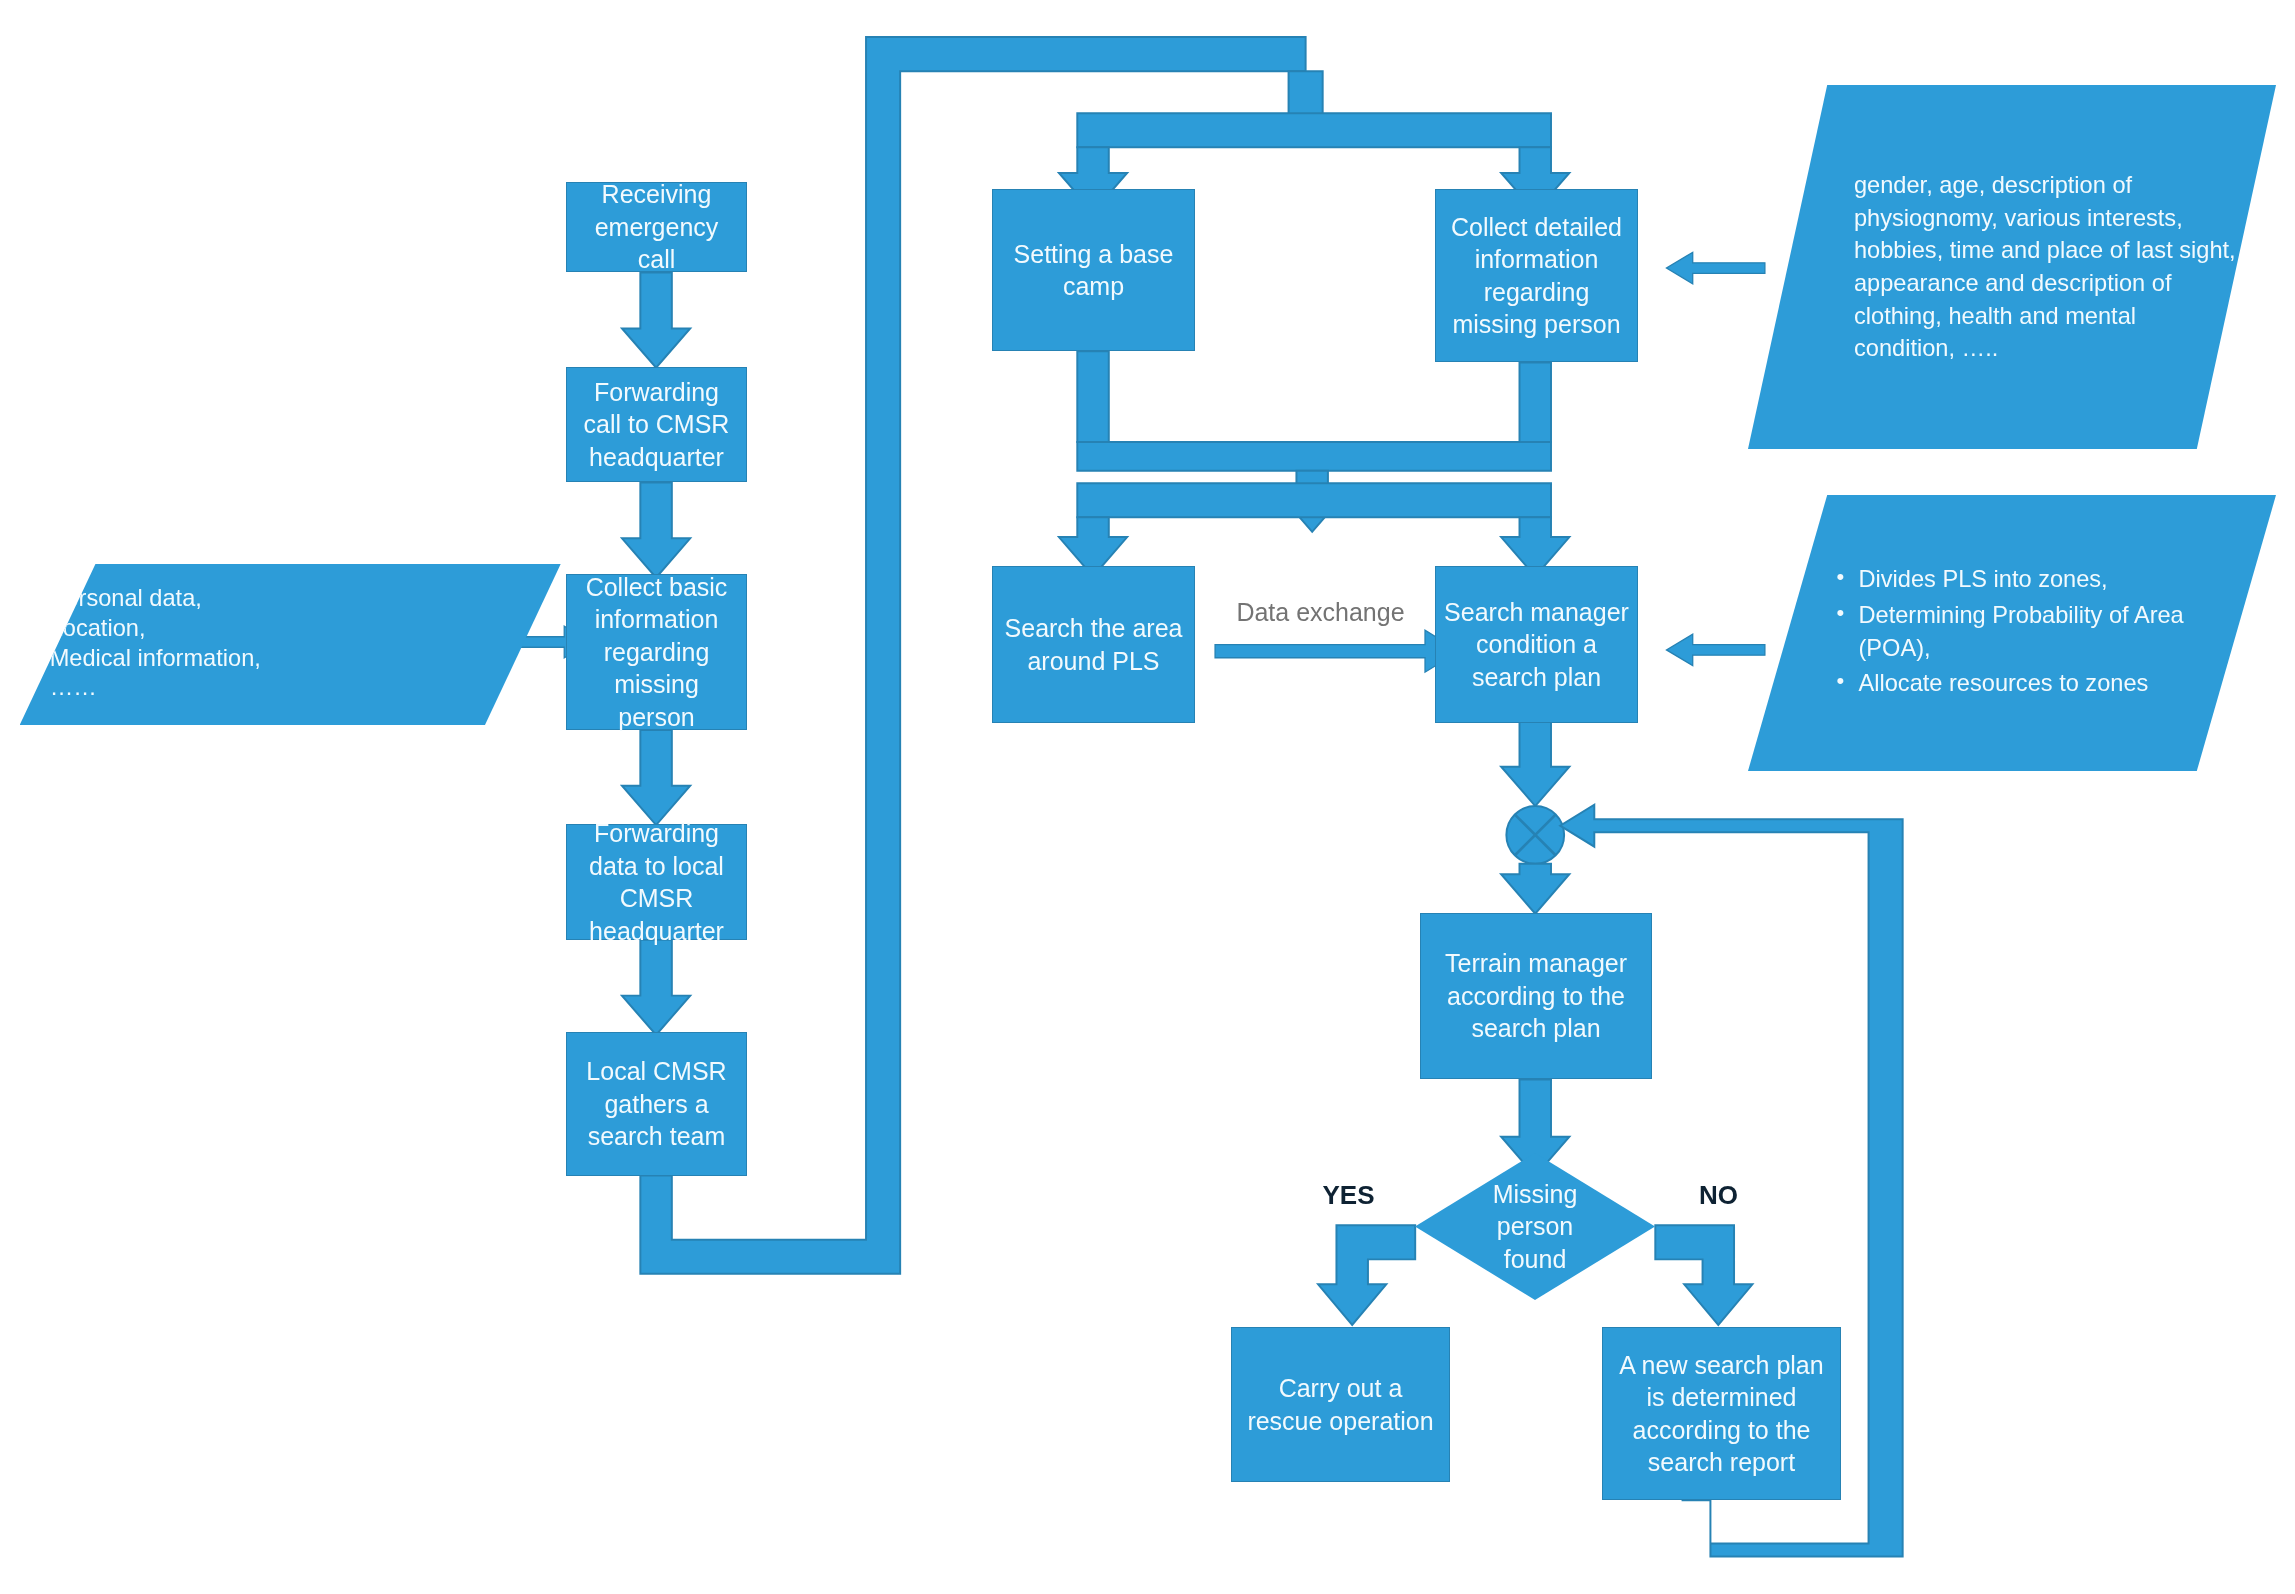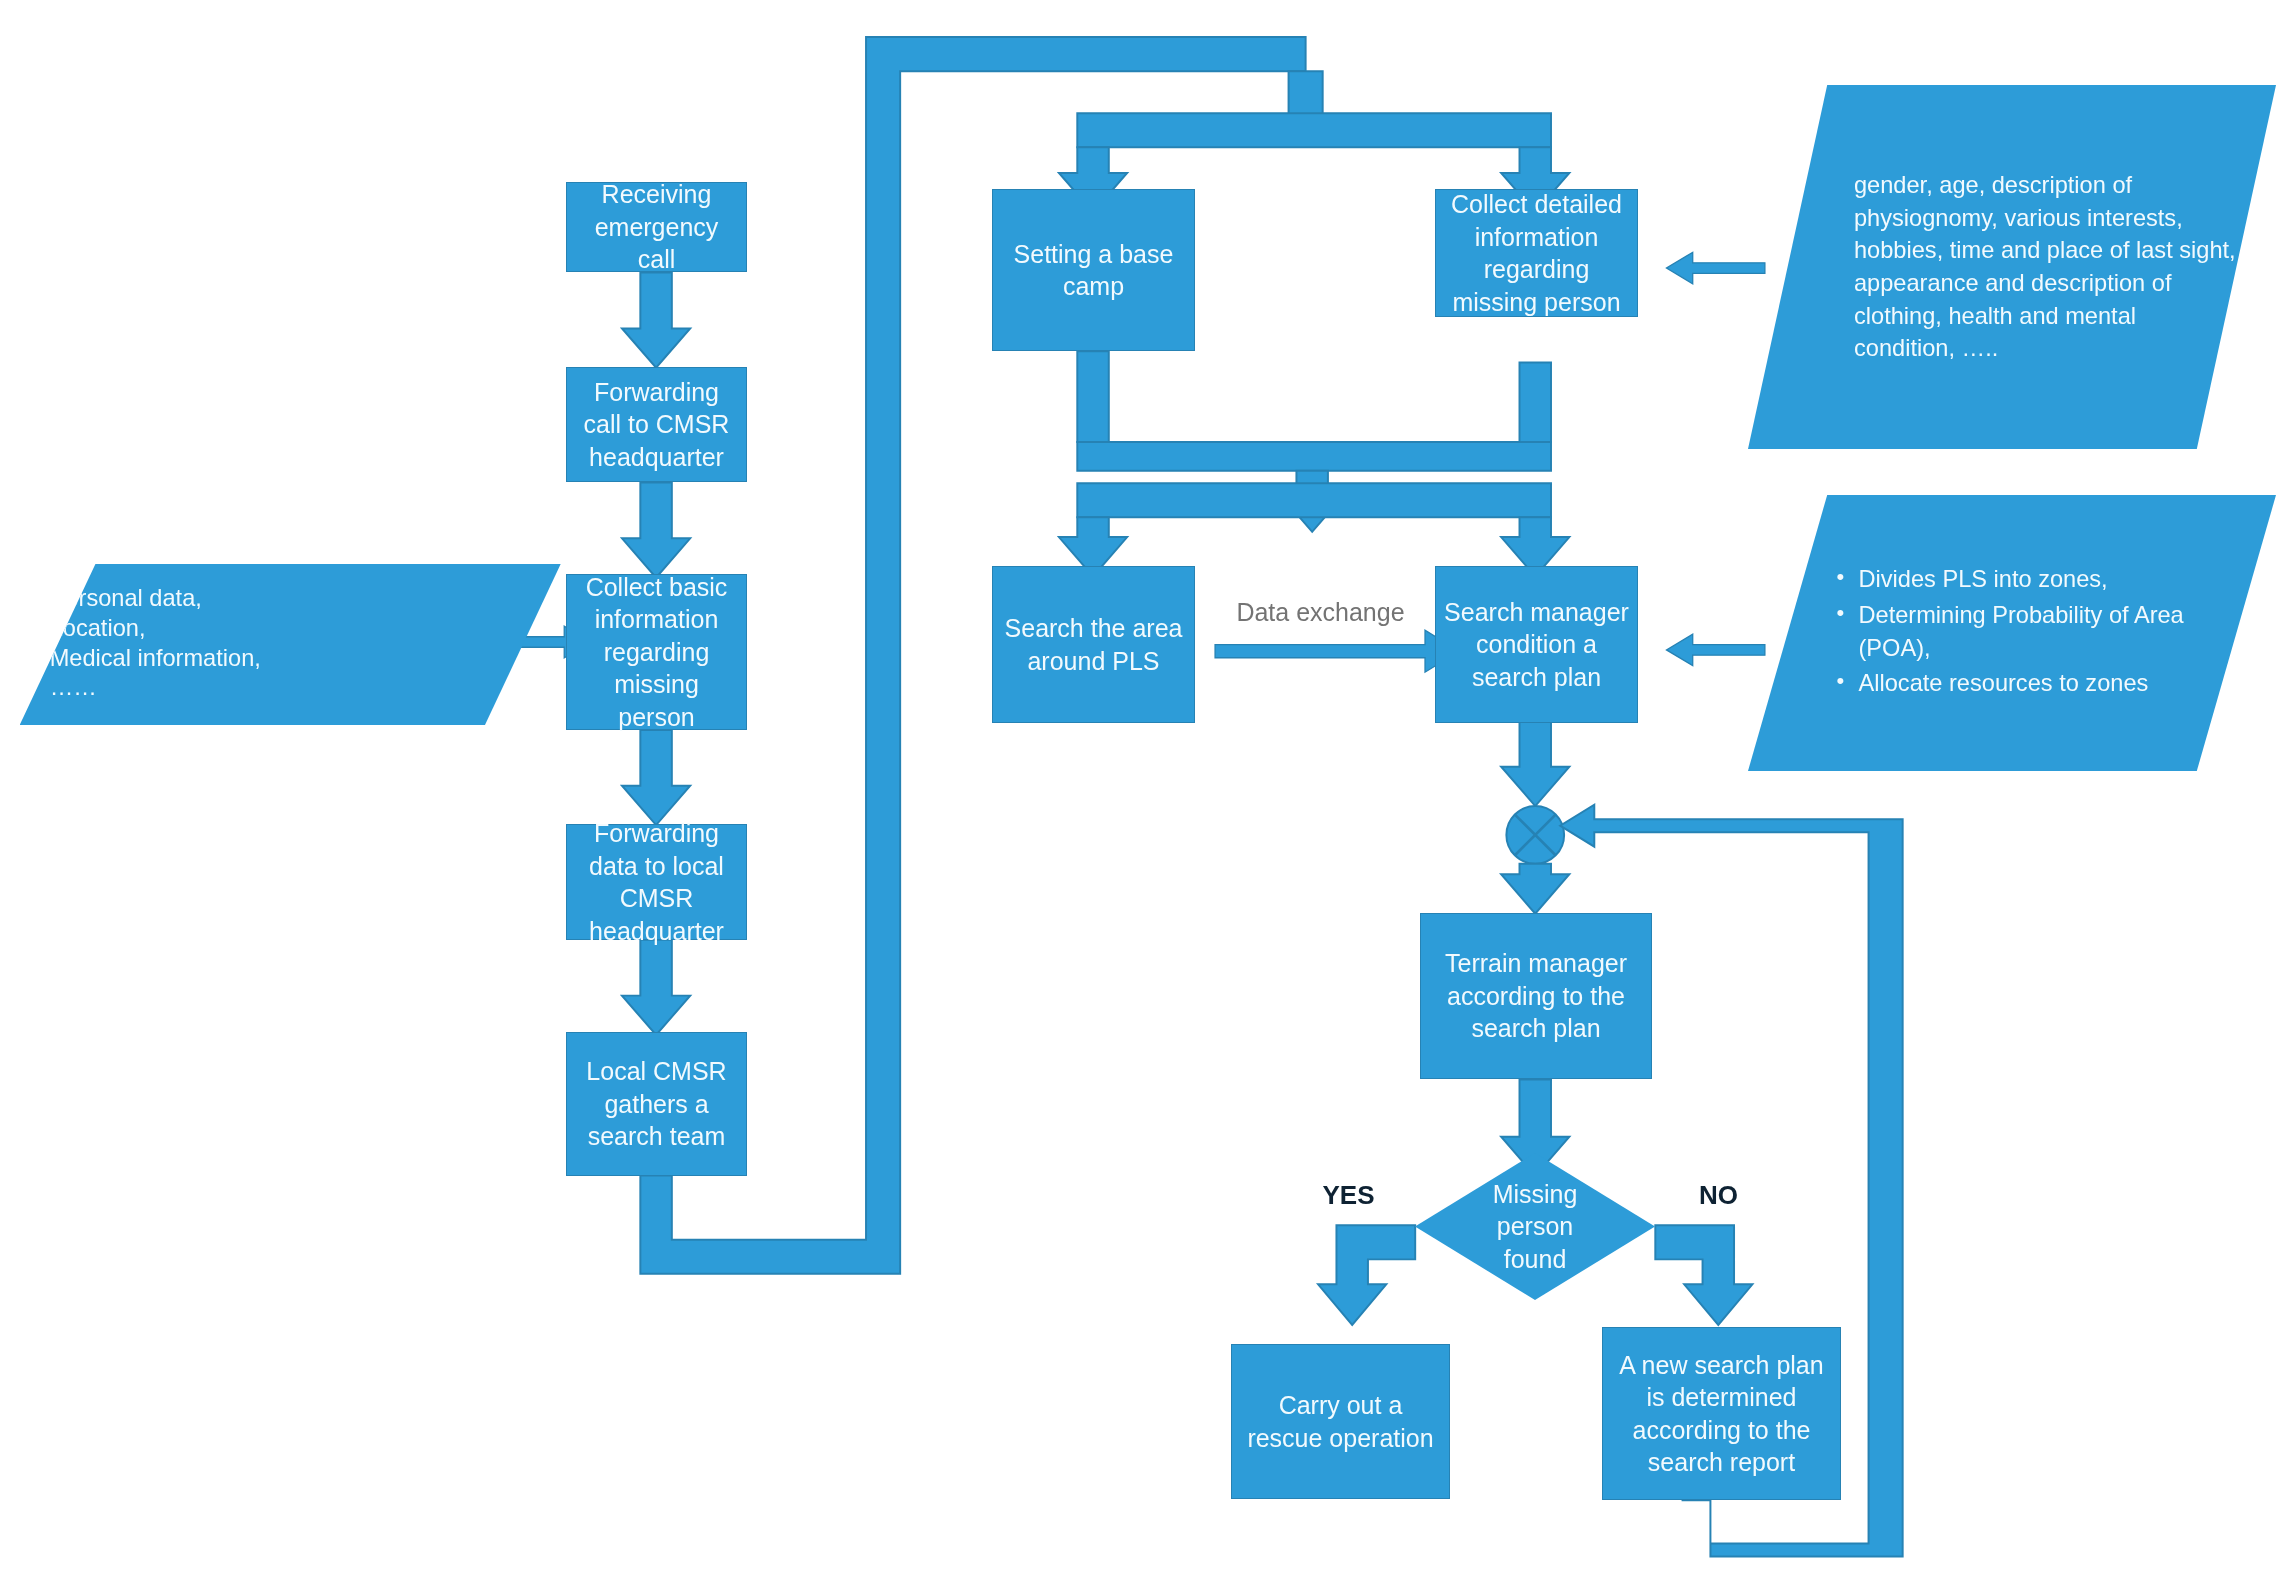--- a/index.html
+++ b/index.html
@@ -112,21 +112,21 @@
         <li>Medical information,</li>
         <li>……</li>
       </ul>
     </div>
   </div>
 
   <div class="node sq" style="left:992px;top:189px;width:203px;height:162px;font-size:25px;">
     <span>Setting a base camp</span>
   </div>
 
-  <div class="node sq" style="left:1435px;top:189px;width:203px;height:128px;font-size:25px;">
+  <div class="node sq" style="left:1435px;top:189px;width:203px;height:173px;font-size:25px;">
     <span>Collect detailed information regarding missing person</span>
   </div>
 
   <div class="node sq" style="left:992px;top:566px;width:203px;height:157px;font-size:25px;">
     <span>Search the area around PLS</span>
   </div>
 
   <div class="node sq" style="left:1435px;top:566px;width:203px;height:157px;font-size:25px;">
     <span>Search manager condition a search plan</span>
   </div>
@@ -134,21 +134,21 @@
   <div class="node sq" style="left:1420px;top:913px;width:232px;height:166px;font-size:25px;">
     <span>Terrain manager according to the search plan</span>
   </div>
 
   <div class="diamond" style="left:1415px;top:1153px;width:240px;height:147px;
               background:#2D9CD8;clip-path:polygon(50% 0,100% 50%,50% 100%,0 50%);
               font-size:25px;">
     <span style="display:block;width:58%;line-height:1.30;">Missing person found</span>
   </div>
 
-  <div class="node sq" style="left:1231px;top:1327px;width:219px;height:155px;font-size:25px;margin-top:17px;">
+  <div class="node sq" style="left:1231px;top:1327px;width:219px;height:155px;font-size:25px;">
     <span>Carry out a rescue operation</span>
   </div>
 
   <div class="node sq" style="left:1602px;top:1327px;width:239px;height:173px;font-size:25px;">
     <span>A new search plan is determined according to the search report</span>
   </div>
 
   <div class="para" style="left:1748px;top:85px;width:528px;height:364px;
               clip-path:polygon(15% 0, 100% 0, 85% 100%, 0 100%);
               font-size:23.6px;">

